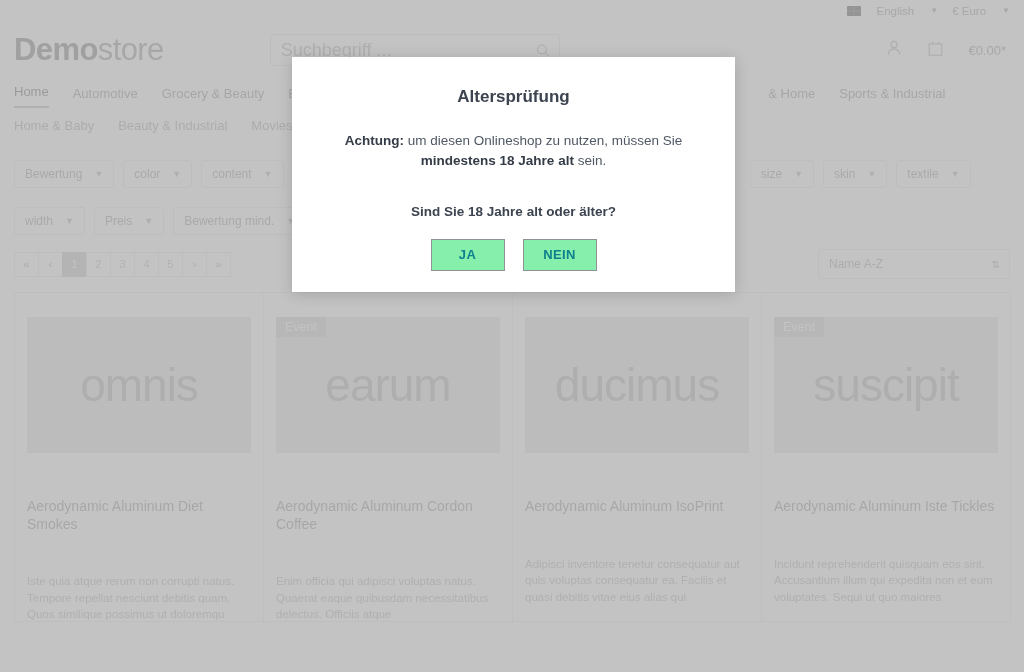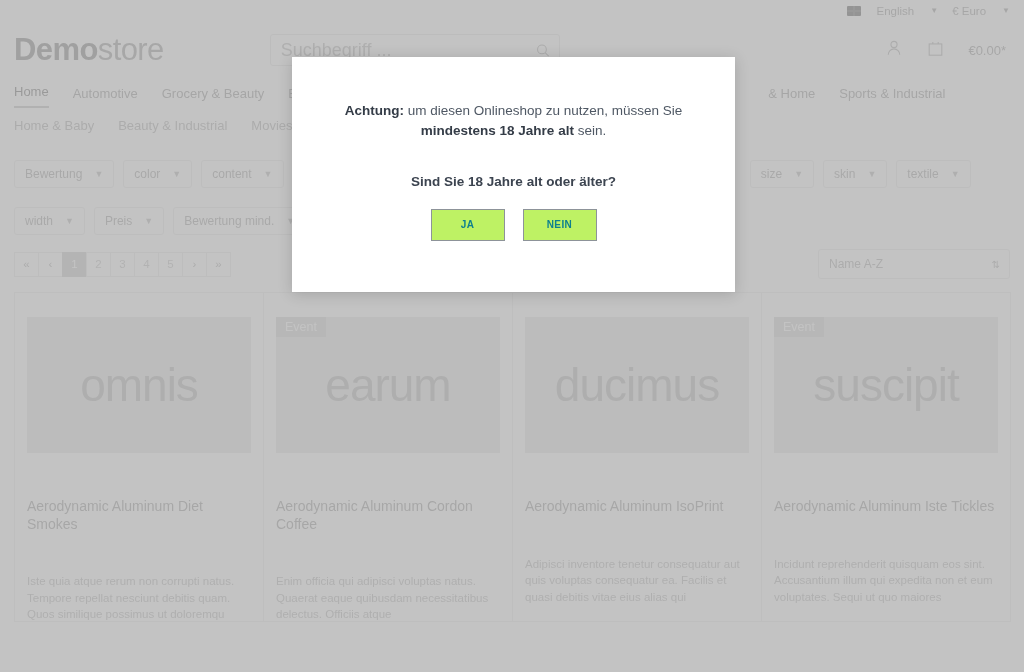--- a/index.html
+++ b/index.html
@@ -230,23 +230,23 @@
     margin-top: 32px;
     font-size: 13.5px; font-weight: 700; color: #3c4450;
   }
   .modal-actions {
     margin-top: 20px;
     display: flex; justify-content: center; gap: 18px;
   }
   .modal-btn {
     min-width: 74px; height: 32px;
     border: 1px solid #8d9399;
-    background: #bef264;
+    background: #86efac;
     color: #0e808e;
-    font-size: 10px; font-weight: 700;
+    font-size: 13px; font-weight: 700;
     letter-spacing: 0.4px;
     cursor: pointer;
     font-family: "Liberation Sans", sans-serif;
   }
 </style>
 </head>
 <body>
 
 <div id="page">
 
@@ -400,20 +400,21 @@
       </div>
       <div class="card-title">Aerodynamic Aluminum Iste Tickles</div>
       <div class="card-desc">Incidunt reprehenderit quisquam eos sint. Accusantium illum qui expedita non et eum voluptates. Sequi ut quo maiores</div>
     </div>
   </div>
 
 </div>
 
 <div id="overlay"></div>
 <div id="modal">
+  <div class="modal-title">Altersprüfung</div>
   <div class="modal-body">
     <b>Achtung:</b><span> um diesen Onlineshop zu nutzen, müssen Sie </span><b>mindestens 18 Jahre alt</b><span> sein.</span>
   </div>
   <div class="modal-question">Sind Sie 18 Jahre alt oder älter?</div>
   <div class="modal-actions">
     <button class="modal-btn">JA</button>
     <button class="modal-btn">NEIN</button>
   </div>
 </div>
 

